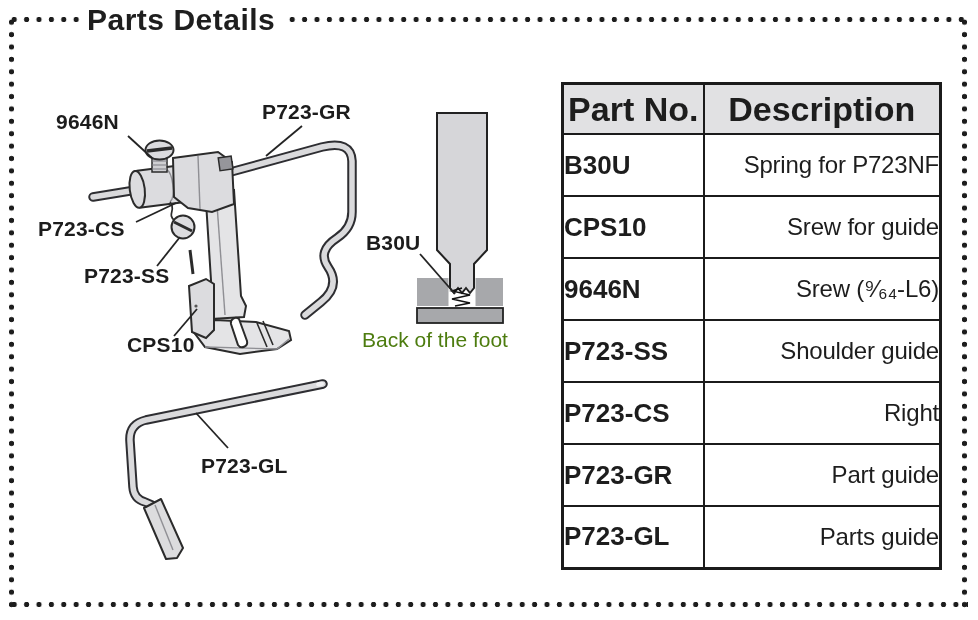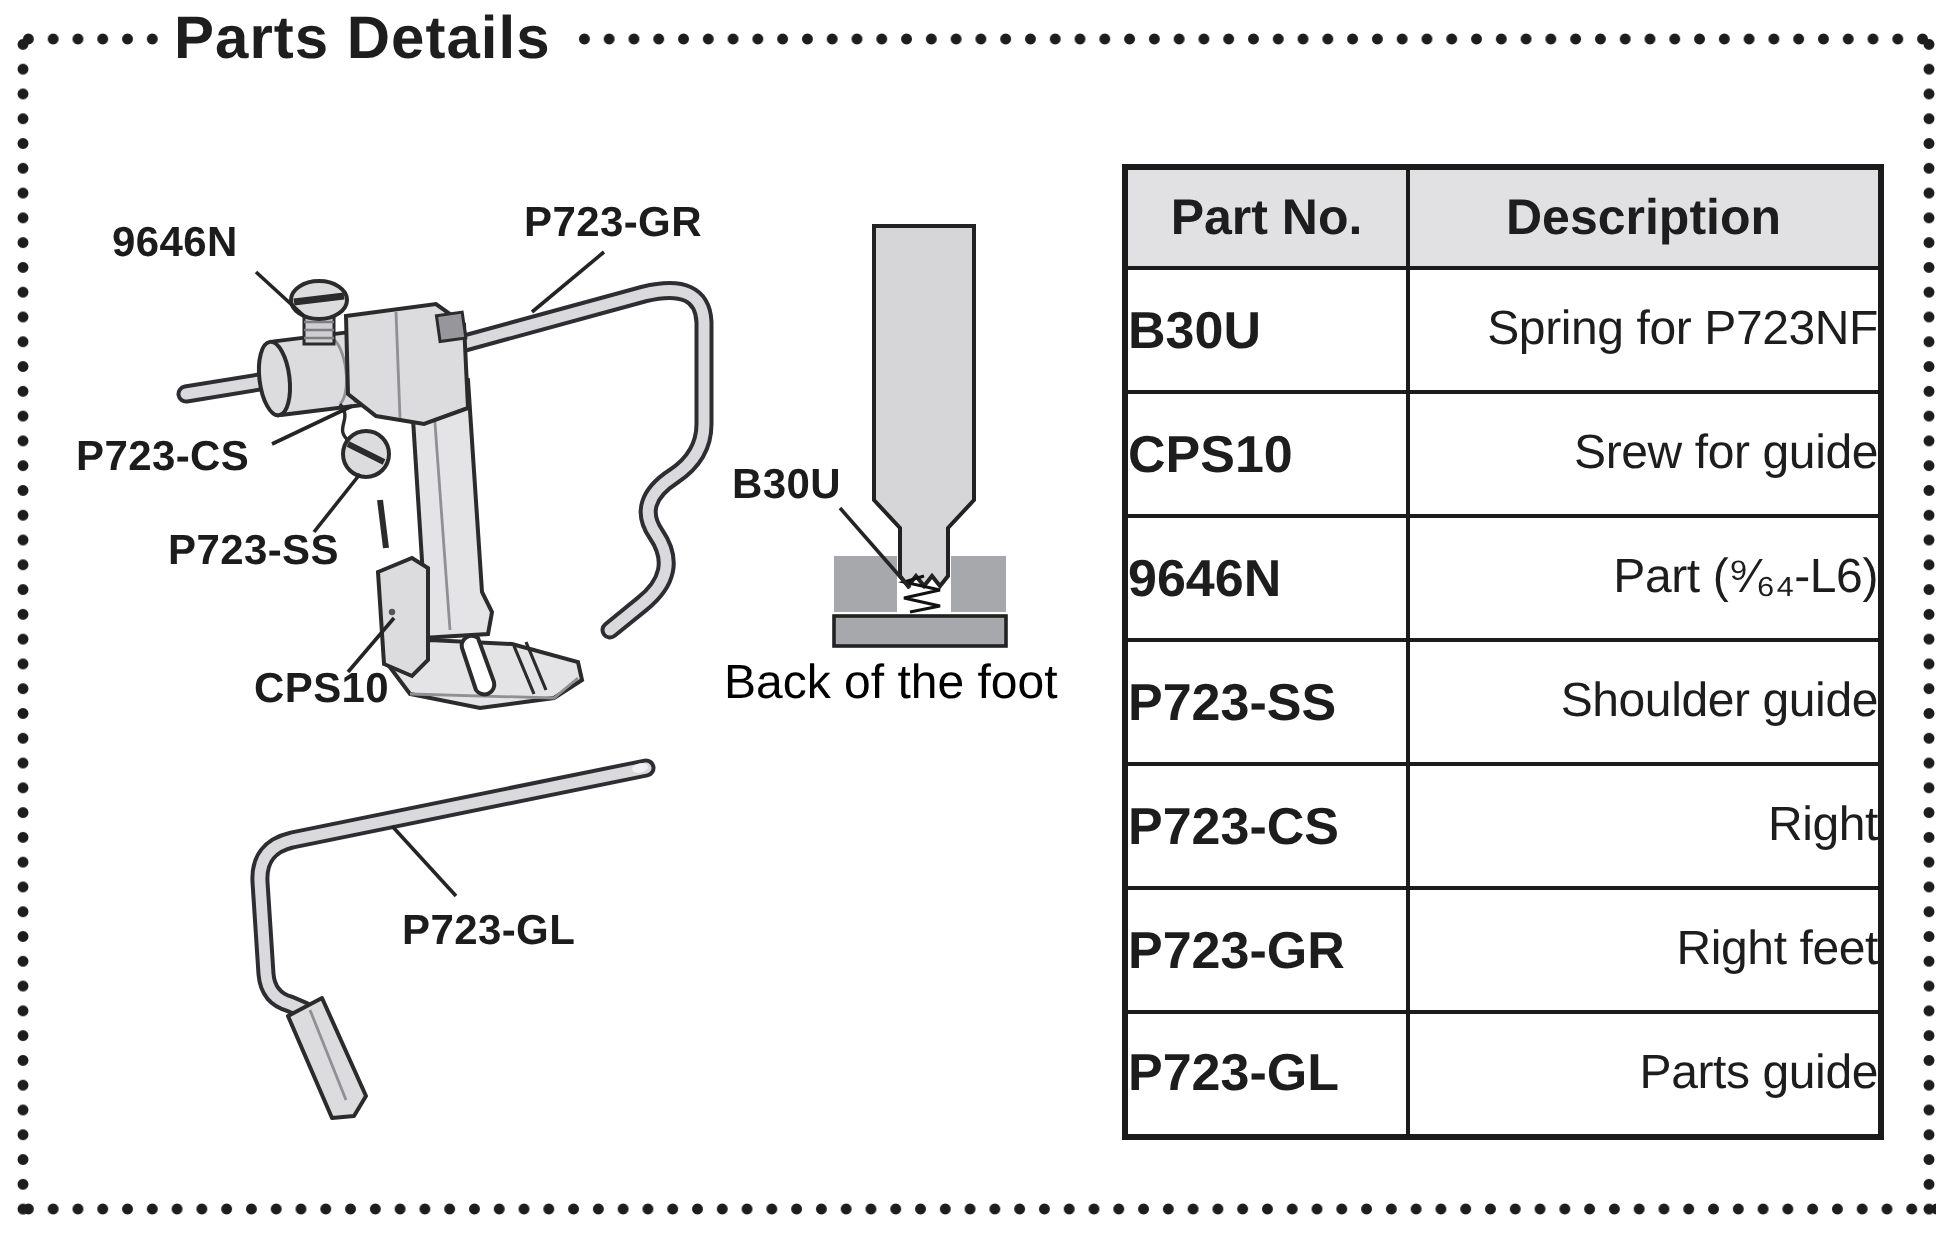--- a/index.html
+++ b/index.html
@@ -18,39 +18,39 @@
   .page-title{
     position:absolute;left:87px;top:3px;font-size:30px;font-weight:600;
     letter-spacing:0.5px;color:#1e1e1e;white-space:nowrap;
   }
   
   .part-label{
     position:absolute;font-size:21px;font-weight:600;color:#1c1c1c;
     letter-spacing:0.2px;white-space:nowrap;
   }
   .caption{
-    position:absolute;font-size:24px;font-weight:400;color:#000000;white-space:nowrap;
+    position:absolute;font-size:21px;font-weight:400;color:#4d7c0f;white-space:nowrap;
   }
   
   #art{position:absolute;left:0;top:0;}
   .metal{fill:#dcdcdf;stroke:#2b2b2b;stroke-width:2;}
   .metal-lt{fill:#e4e4e6;stroke:#2b2b2b;stroke-width:2;}
   .wire-out{fill:none;stroke:#2e2e32;stroke-width:9.5;stroke-linecap:round;stroke-linejoin:round;}
   .wire-in{fill:none;stroke:#dadadc;stroke-width:5.5;stroke-linecap:round;stroke-linejoin:round;}
   .leader{stroke:#242424;stroke-width:1.8;fill:none;}
   .thin{stroke:#8f8f94;stroke-width:1.4;fill:none;}
   
   table.parts{
     position:absolute;left:561px;top:82px;width:378px;height:483px;
     border-collapse:collapse;border:3px solid #1b1b1b;background:#fff;
     table-layout:fixed;
   }
   table.parts th,table.parts td{border:2px solid #1b1b1b;padding:0;}
   table.parts th{
-    background:#e1e1e3;font-size:25px;font-weight:600;text-align:center;height:48px;
+    background:#e1e1e3;font-size:34px;font-weight:600;text-align:center;height:48px;
   }
   td.part{font-size:26px;font-weight:700;padding-left:13px;text-align:left;}
   td.desc{font-size:24px;font-weight:400;padding-left:11px;text-align:right;letter-spacing:-0.2px;}
 </style>
 </head>
 <body>
 
 <div id="page">
 
   <div class="dots-h" style="left:8px;top:16px;width:72px;"></div>
@@ -155,33 +155,33 @@
     <tr style="height:62px;">
       <td class="part">B30U</td>
       <td class="desc">Spring for P723NF</td>
     </tr>
     <tr style="height:62px;">
       <td class="part">CPS10</td>
       <td class="desc">Srew for guide</td>
     </tr>
     <tr style="height:62px;">
       <td class="part">9646N</td>
-      <td class="desc">Part  (⁹⁄₆₄-L6)</td>
+      <td class="desc">Srew  (⁹⁄₆₄-L6)</td>
     </tr>
     <tr style="height:62px;">
       <td class="part">P723-SS</td>
       <td class="desc">Shoulder guide</td>
     </tr>
     <tr style="height:62px;">
       <td class="part">P723-CS</td>
       <td class="desc">Right</td>
     </tr>
     <tr style="height:62px;">
       <td class="part">P723-GR</td>
-      <td class="desc">Right feet</td>
+      <td class="desc">Part guide</td>
     </tr>
     <tr style="height:62px;">
       <td class="part">P723-GL</td>
       <td class="desc">Parts guide</td>
     </tr>
   </tbody>
     </table>
 
 </div>
 

